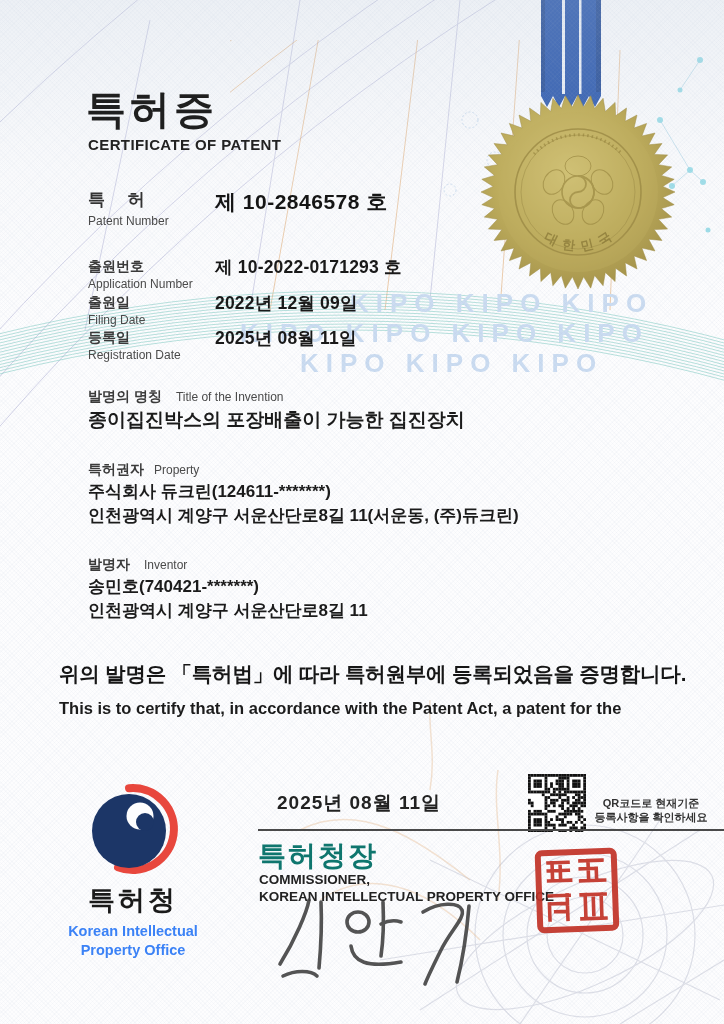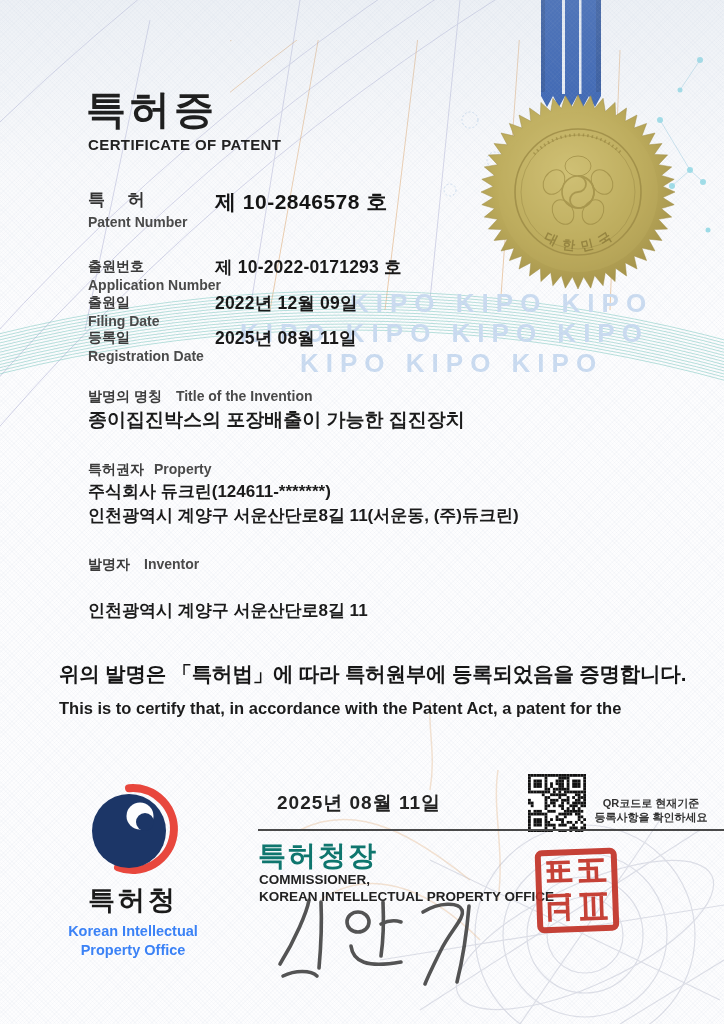--- a/index.html
+++ b/index.html
@@ -9,21 +9,21 @@
     linear-gradient(180deg, rgba(198,210,224,0.30), rgba(224,230,238,0.14) 170px, rgba(255,255,255,0) 330px),
     repeating-linear-gradient(45deg, rgba(150,168,196,0.05) 0 1px, transparent 1px 3px),
     repeating-linear-gradient(-45deg, rgba(150,168,196,0.05) 0 1px, transparent 1px 3px);}
   .bg{position:absolute;left:0;top:0;z-index:0;}
   .layer{position:absolute;z-index:2;}
   .abs{position:absolute;}
   .title-ko{font-size:40px;font-weight:800;color:#1f1f1f;letter-spacing:4px;}
   .title-en{font-size:15px;font-weight:700;color:#222;letter-spacing:0.4px;}
   .ko-label{font-size:14px;font-weight:600;color:#3a3a3a;}
   .ko-label-big{font-size:17px;font-weight:700;color:#333;letter-spacing:9px;}
-  .en-label{font-size:14px;font-weight:700;color:#4a4a4a;}
+  .en-label{font-size:12px;font-weight:400;color:#4a4a4a;}
   .value{font-size:17.5px;font-weight:700;color:#191919;letter-spacing:0.2px;}
   .value-big{font-size:21px;font-weight:800;color:#151515;letter-spacing:0.5px;}
   .bold-line{font-size:17px;font-weight:700;color:#1b1b1b;}
   .stmt-ko{font-size:20.5px;font-weight:800;color:#161616;letter-spacing:-0.2px;}
   .stmt-en{font-size:16.5px;font-weight:700;color:#1c1c1c;}
   .date-line{font-size:19px;font-weight:600;color:#222;letter-spacing:1px;}
   .commish-ko{font-size:28px;font-weight:800;color:#0f766e;letter-spacing:2px;}
   .commish-en{font-size:13.5px;font-weight:700;color:#222;}
   .qr-cap{font-size:11px;font-weight:700;color:#333;text-align:center;line-height:14px;}
   .sep{border-top:2px solid #4a4a4a;}
@@ -199,20 +199,21 @@
     <span class="ko-label">특허권자</span>
     <span class="en-label">Property</span>
   </div>
   <div class="layer abs bold-line" style="left:88px;top:480px;">주식회사 듀크린(124611-*******)</div>
   <div class="layer abs bold-line" style="left:88px;top:504px;">인천광역시 계양구 서운산단로8길 11(서운동, (주)듀크린)</div>
 
   <div class="layer abs" style="left:88px;top:556px;display:flex;gap:14px;align-items:baseline;">
     <span class="ko-label">발명자</span>
     <span class="en-label">Inventor</span>
   </div>
+  <div class="layer abs bold-line" style="left:88px;top:575px;">송민호(740421-*******)</div>
   <div class="layer abs bold-line" style="left:88px;top:599px;">인천광역시 계양구 서운산단로8길 11</div>
 
   <div class="layer abs stmt-ko" style="left:59px;top:660px;">위의 발명은 「특허법」에 따라 특허원부에 등록되었음을 증명합니다.</div>
   <div class="layer abs stmt-en" style="left:59px;top:699px;">This is to certify that, in accordance with the Patent Act, a patent for the</div>
 
   <svg class="layer" style="left:87px;top:783px;" width="92" height="92" viewBox="-46 -46 92 92">
     <path d="M -4,-40.8 A 41,41 0 1 1 -15,38.2" fill="none" stroke="#e8473d" stroke-width="8" stroke-linecap="round"></path>
     <circle cx="-4" cy="2" r="37" fill="#1c3667"></circle>
     <circle cx="7" cy="-13" r="13.5" fill="#fdfdfe"></circle>
     <circle cx="12" cy="-7" r="9" fill="#1c3667"></circle>

